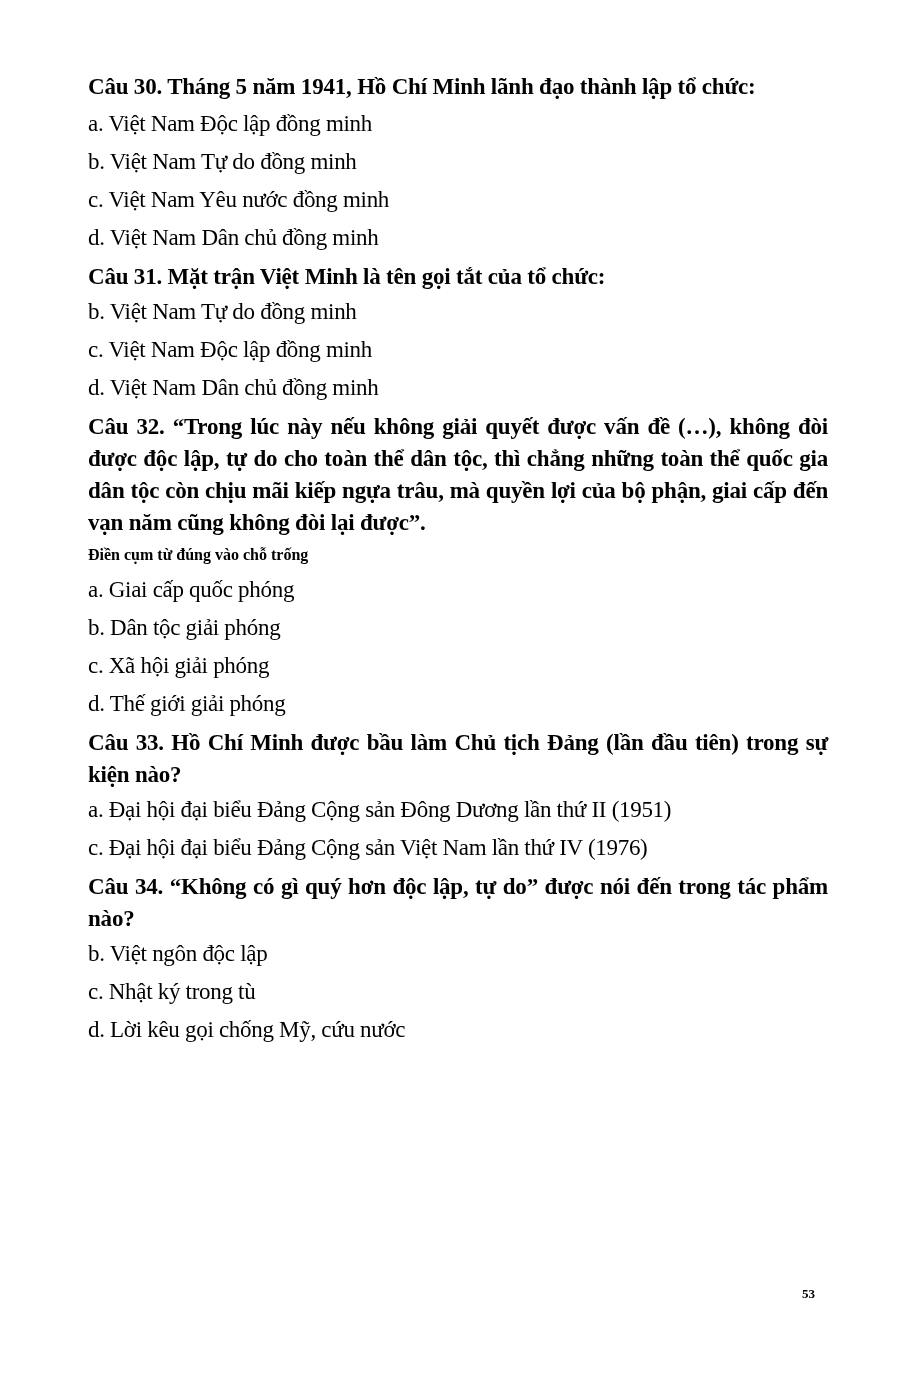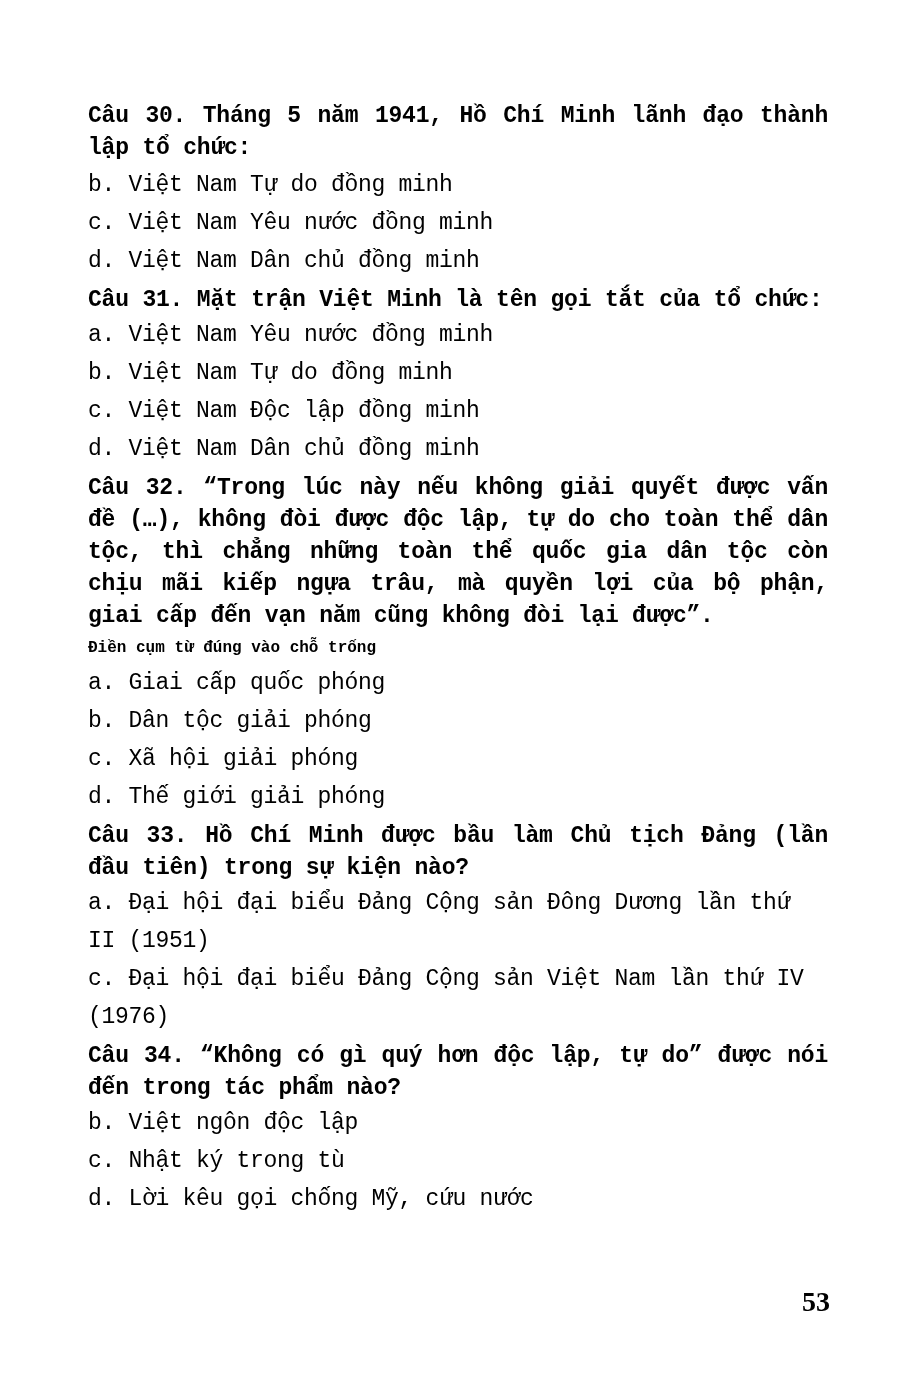--- a/index.html
+++ b/index.html
@@ -11,23 +11,22 @@
       width: 916px;
       height: 1388px;
       position: relative;
       overflow: hidden;
       font-family: "Liberation Serif", "DejaVu Serif", serif;
       color: #000000;
     }
     .page {
       position: absolute;
       left: 88px;
-      top: 100px;
+      top: 71px;
       width: 740px;
-      font-family: Liberation Mono, monospace;
     }
     .q-title {
       font-weight: bold;
       font-size: 23px;
       line-height: 32px;
       text-align: justify;
       letter-spacing: -0.2px;
     }
     .q-sub {
       font-weight: bold;
@@ -39,39 +38,39 @@
       line-height: 38px;
       letter-spacing: -0.3px;
     }
     .question { margin-bottom: 4px; }
     #q30 .q-title { margin-bottom: 2px; }
     .page-number {
       position: absolute;
       left: 802px;
       top: 1286px;
       font-weight: bold;
-      font-size: 28px;
+      font-size: 13px;
       text-align: right;
     }
   </style>
 </head>
 <body>
 
 <div class="page">
 
   <div class="question" id="q30">
     <div class="q-title">Câu 30. Tháng 5 năm 1941, Hồ Chí Minh lãnh đạo thành lập tổ chức:</div>
+    <div class="opt">a. Việt Nam Độc lập đồng minh</div>
     <div class="opt">b. Việt Nam Tự do đồng minh</div>
     <div class="opt">c. Việt Nam Yêu nước đồng minh</div>
     <div class="opt">d. Việt Nam Dân chủ đồng minh</div>
   </div>
 
   <div class="question" id="q31">
     <div class="q-title">Câu 31. Mặt trận Việt Minh là tên gọi tắt của tổ chức:</div>
-    <div class="opt">a. Việt Nam Yêu nước đồng minh</div>
     <div class="opt">b. Việt Nam Tự do đồng minh</div>
     <div class="opt">c. Việt Nam Độc lập đồng minh</div>
     <div class="opt">d. Việt Nam Dân chủ đồng minh</div>
   </div>
 
   <div class="question" id="q32">
     <div class="q-title">Câu 32. “Trong lúc này nếu không giải quyết được vấn đề (…), không đòi được độc lập, tự do cho toàn thể dân tộc, thì chẳng những toàn thể quốc gia dân tộc còn chịu mãi kiếp ngựa trâu, mà quyền lợi của bộ phận, giai cấp đến vạn năm cũng không đòi lại được”.</div>
     <div class="q-sub">Điền cụm từ đúng vào chỗ trống</div>
     <div class="opt">a. Giai cấp quốc phóng</div>
     <div class="opt">b. Dân tộc giải phóng</div>

